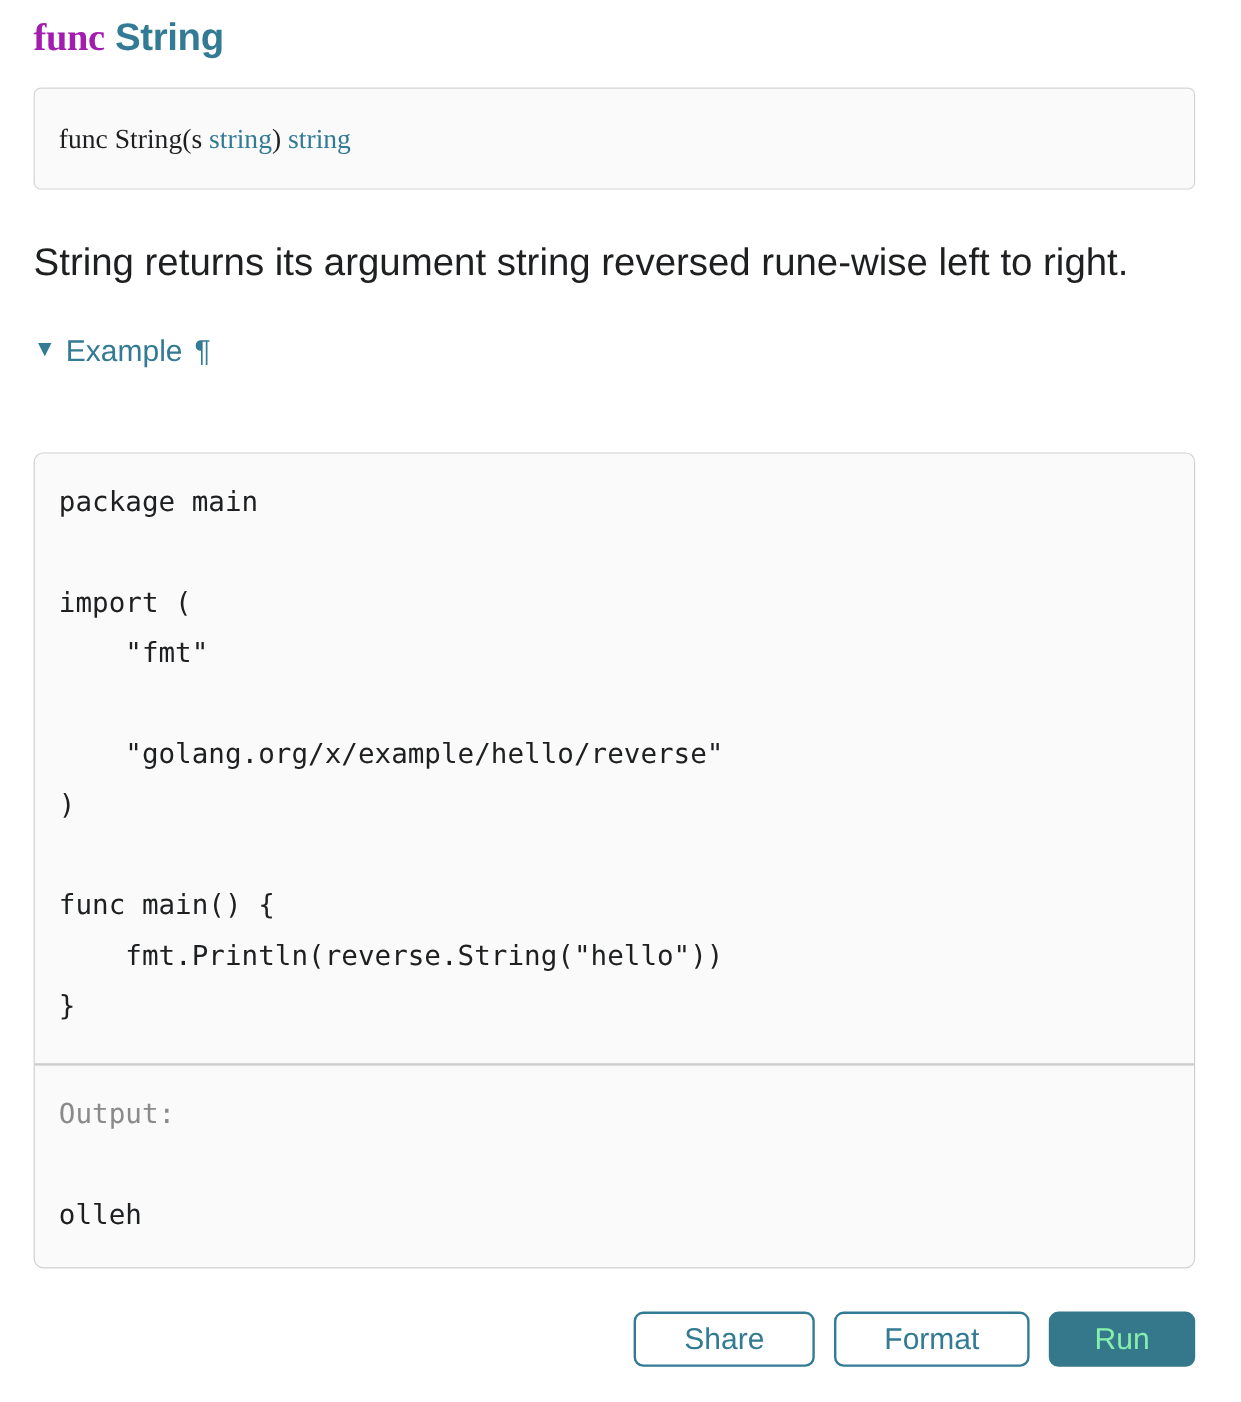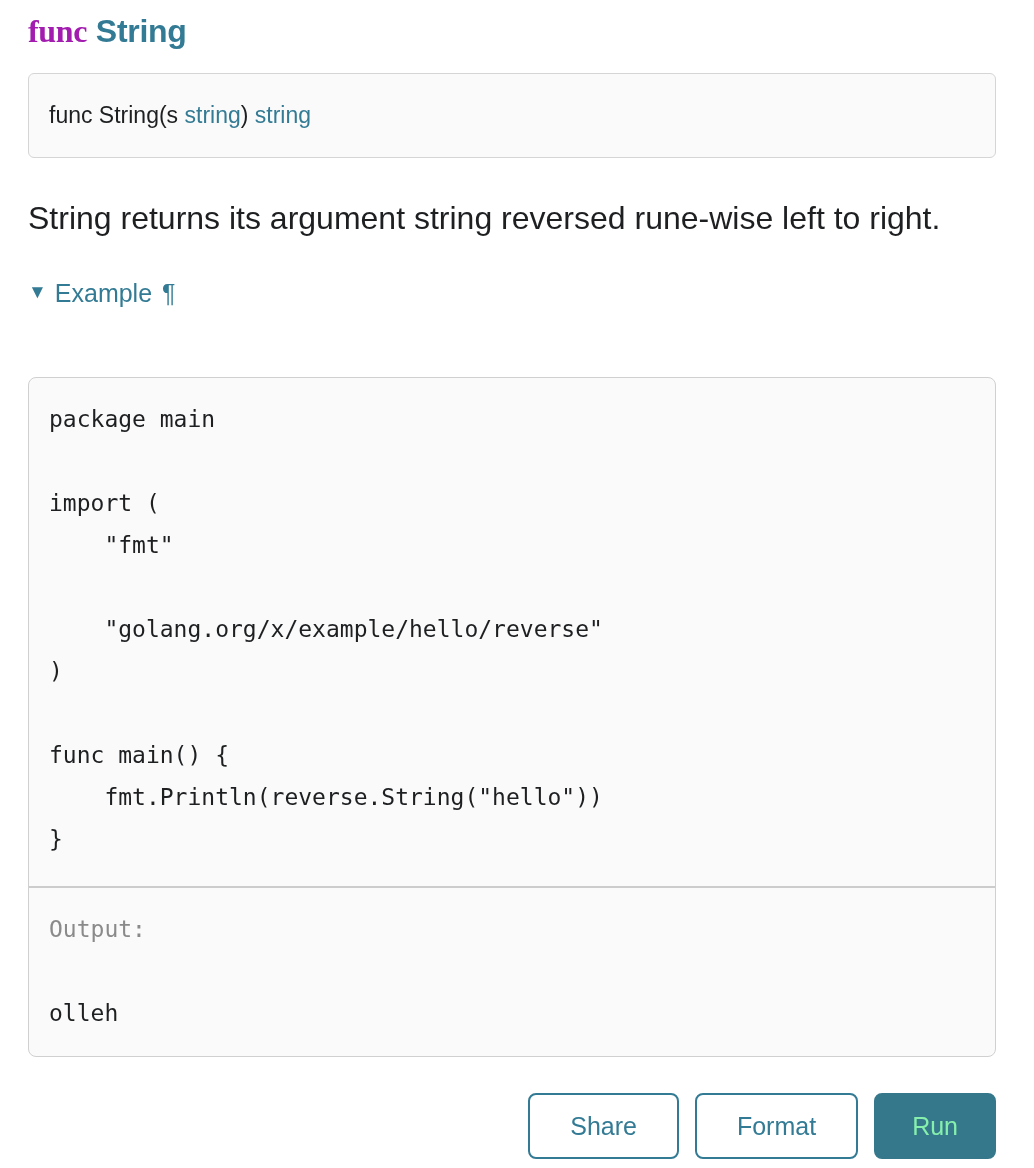--- a/index.html
+++ b/index.html
@@ -29,21 +29,21 @@
     color: #337b94;
     text-decoration: none;
     cursor: pointer;
   }
   
   .decl-box {
     background: #fafafa;
     border: 1px solid #d5d5d5;
     border-radius: 6px;
     padding: 27px 20px;
-    font-family: Liberation Sans, sans-serif;
+    font-family: Liberation Serif, serif;
     font-size: 23px;
     line-height: 29px;
     white-space: pre;
     color: #1d1f21;
   }
   .decl-box a.type-link {
     color: #337b94;
     text-decoration: none;
     cursor: pointer;
   }
@@ -105,21 +105,21 @@
   }
   
   .button-row {
     display: flex;
     justify-content: flex-end;
     gap: 16px;
     margin-top: 36px;
   }
   .btn {
     box-sizing: border-box;
-    height: 66px;
+    height: 46px;
     border-radius: 8px;
     font-family: "Liberation Sans", sans-serif;
     font-size: 25px;
     cursor: pointer;
     display: inline-flex;
     align-items: center;
     justify-content: center;
   }
   .btn-outline {
     background: #ffffff;

